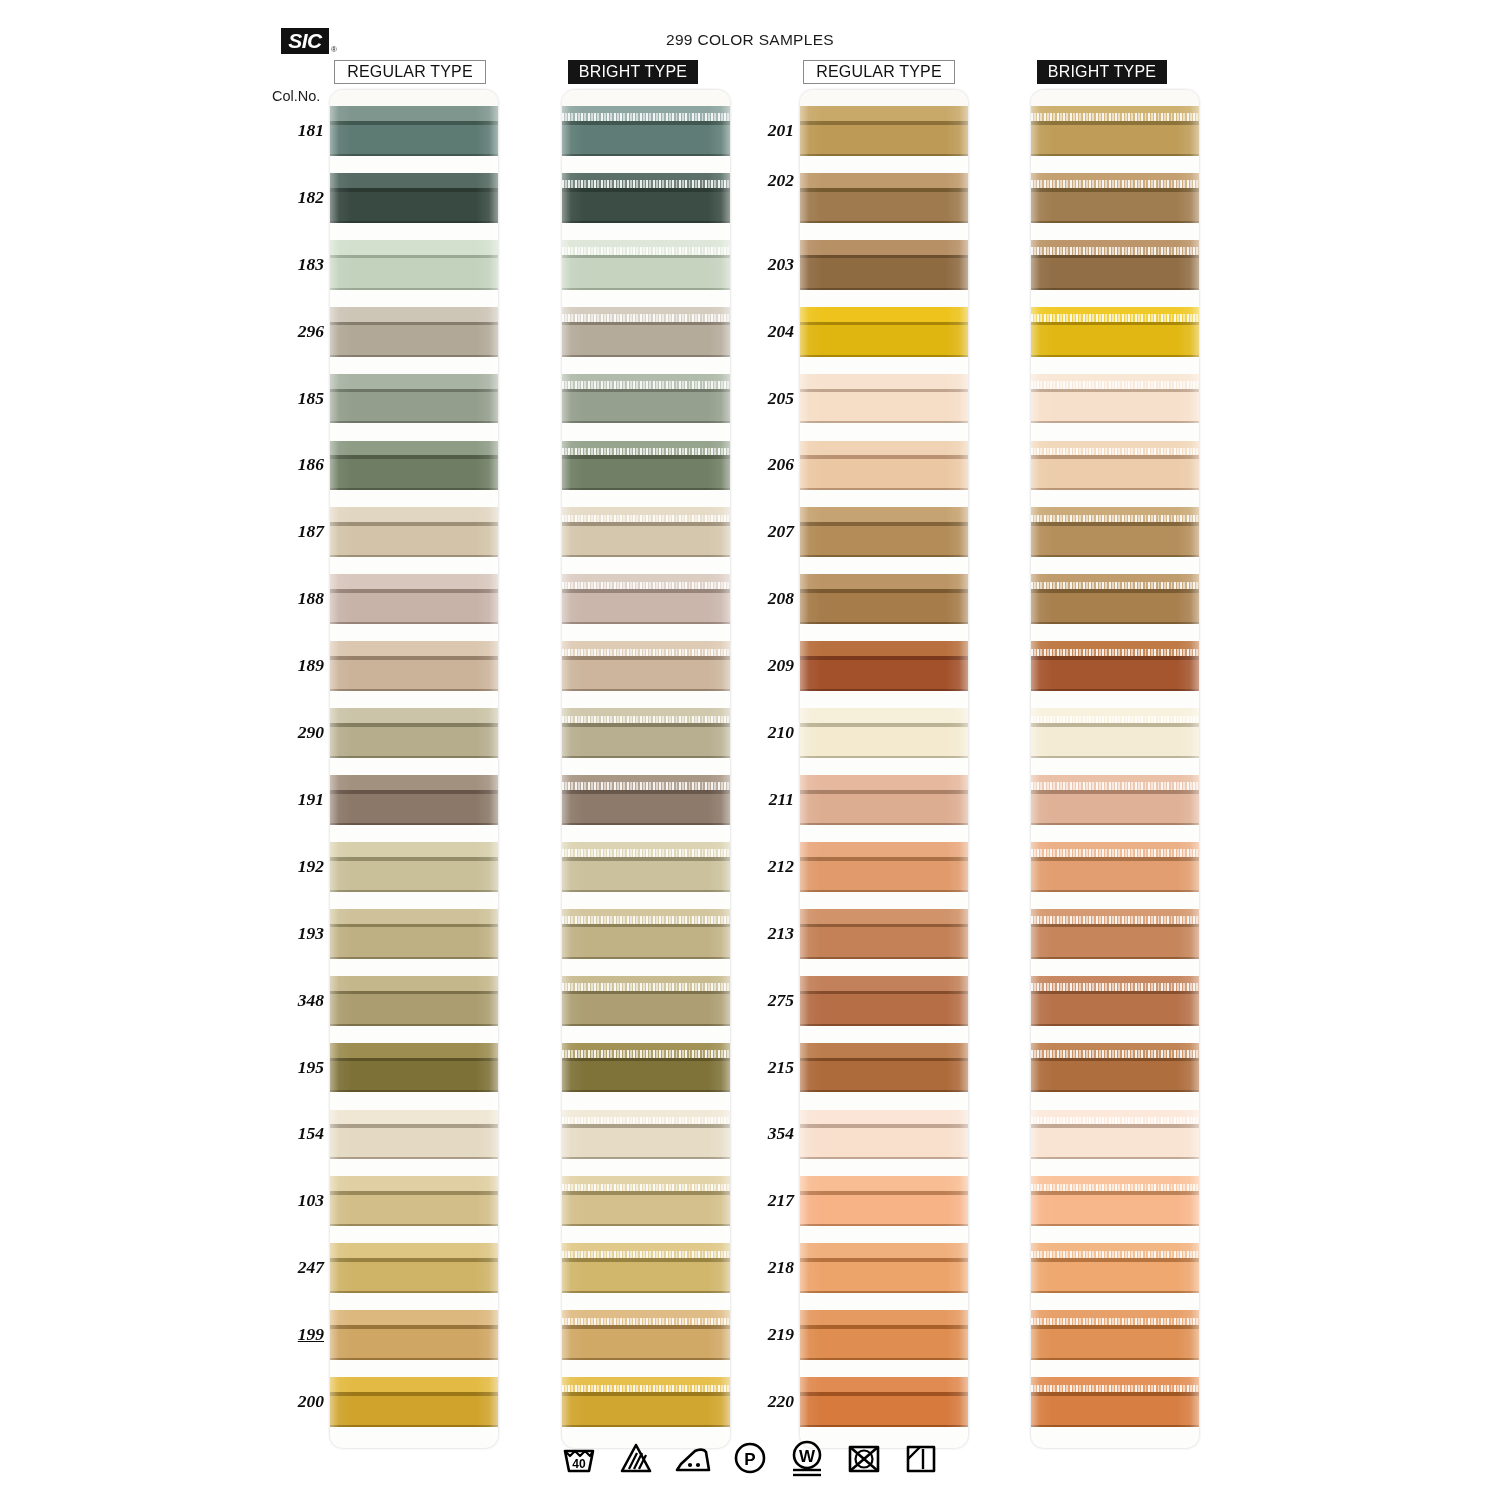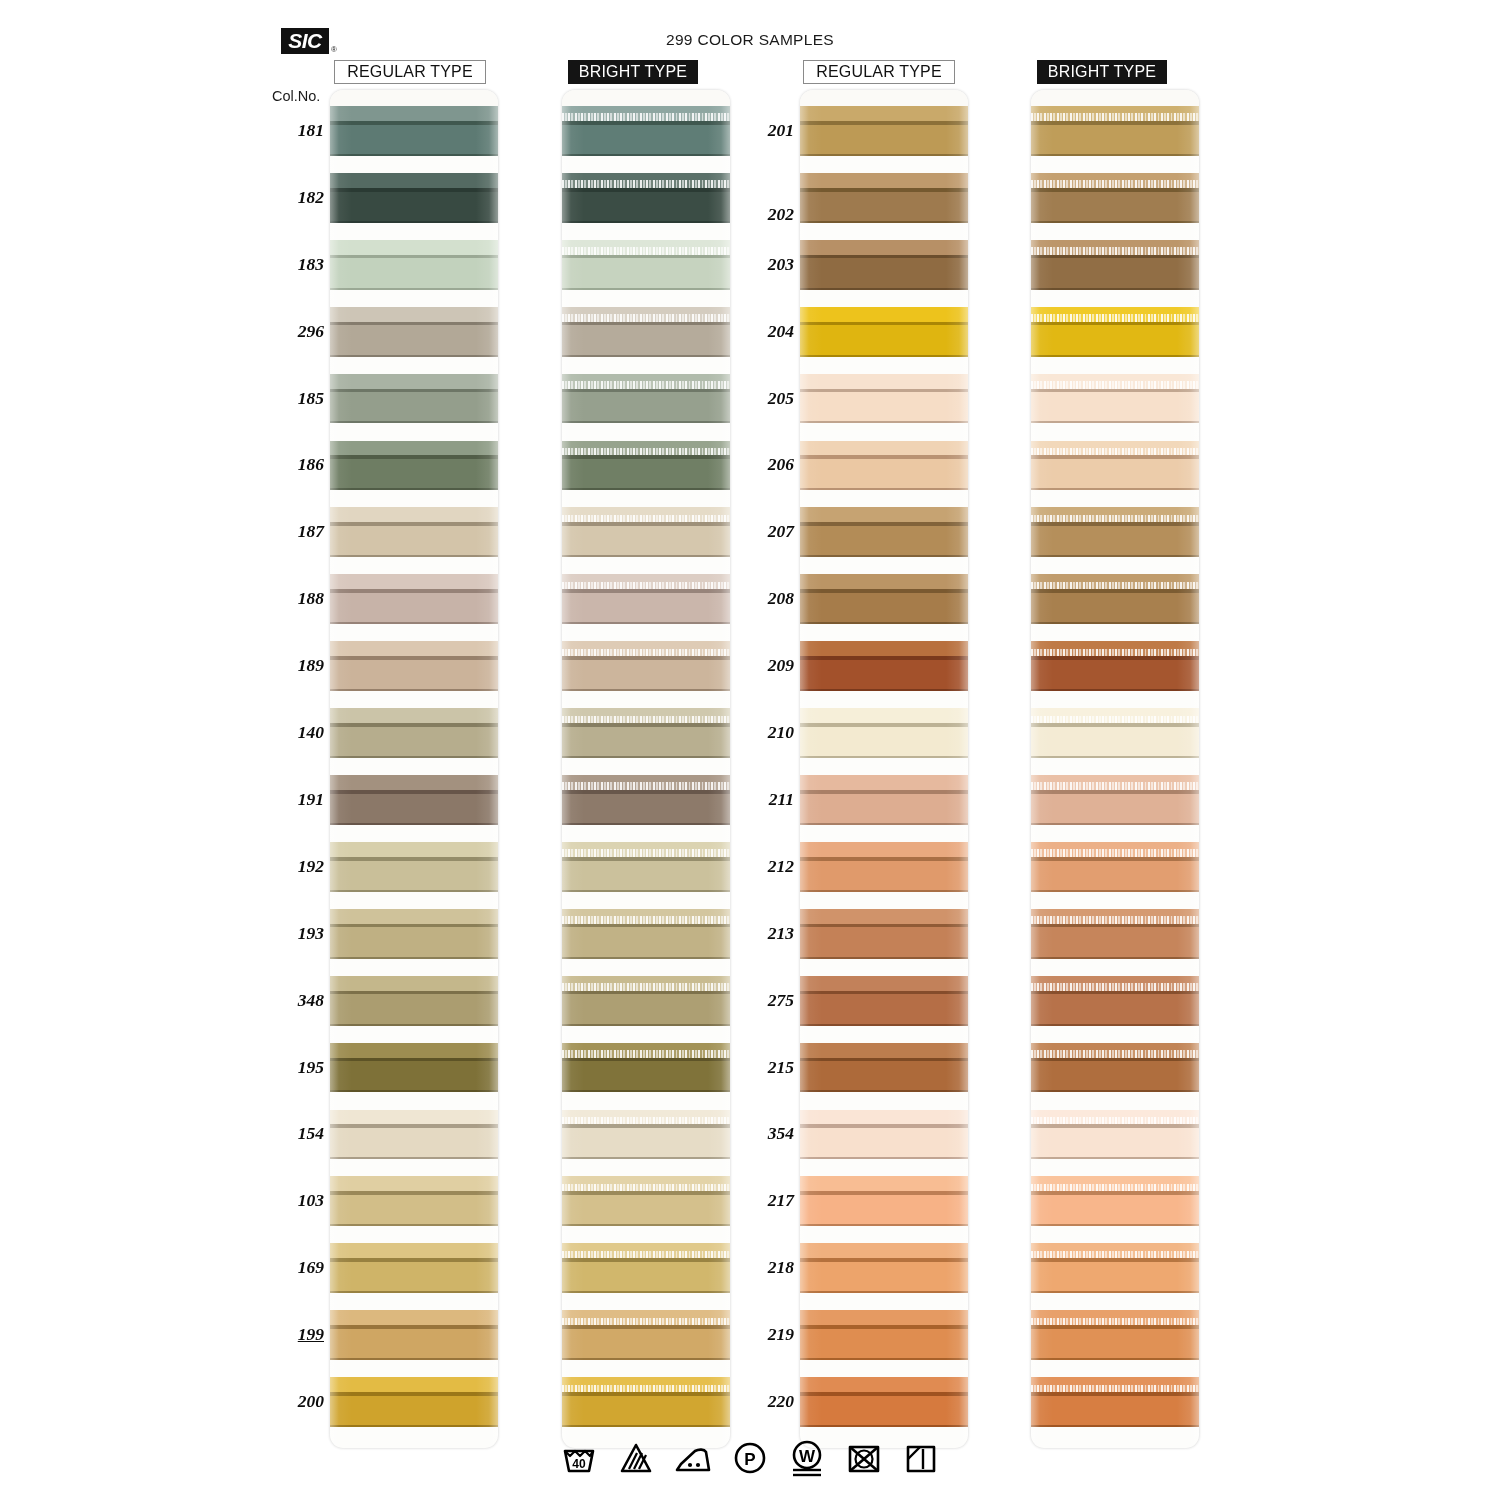--- a/index.html
+++ b/index.html
@@ -743,35 +743,35 @@
     <div class="num-column" style="left: 272px;">
       <div class="num-cell" style="top: 29.9266px;">181</div>
       <div class="num-cell" style="top: 96.8266px;">182</div>
       <div class="num-cell" style="top: 163.727px;">183</div>
       <div class="num-cell" style="top: 230.627px;">296</div>
       <div class="num-cell" style="top: 297.527px;">185</div>
       <div class="num-cell" style="top: 364.427px;">186</div>
       <div class="num-cell" style="top: 431.327px;">187</div>
       <div class="num-cell" style="top: 498.227px;">188</div>
       <div class="num-cell" style="top: 565.127px;">189</div>
-      <div class="num-cell" style="top: 632.027px;">140</div>
+      <div class="num-cell" style="top: 632.027px;">290</div>
       <div class="num-cell" style="top: 698.927px;">191</div>
       <div class="num-cell" style="top: 765.827px;">192</div>
       <div class="num-cell" style="top: 832.727px;">193</div>
       <div class="num-cell" style="top: 899.627px;">348</div>
       <div class="num-cell" style="top: 966.527px;">195</div>
       <div class="num-cell" style="top: 1033.43px;">154</div>
       <div class="num-cell" style="top: 1100.33px;">103</div>
-      <div class="num-cell" style="top: 1167.23px;">169</div>
+      <div class="num-cell" style="top: 1167.23px;">247</div>
       <div class="num-cell" style="top: 1234.13px; text-decoration: underline;">199</div>
       <div class="num-cell" style="top: 1301.03px;">200</div>
     </div>
     <div class="num-column" style="left: 742px;">
       <div class="num-cell" style="top: 29.9266px;">201</div>
-      <div class="num-cell" style="top: 114px;">202</div>
+      <div class="num-cell" style="top: 80px;">202</div>
       <div class="num-cell" style="top: 163.727px;">203</div>
       <div class="num-cell" style="top: 230.627px;">204</div>
       <div class="num-cell" style="top: 297.527px;">205</div>
       <div class="num-cell" style="top: 364.427px;">206</div>
       <div class="num-cell" style="top: 431.327px;">207</div>
       <div class="num-cell" style="top: 498.227px;">208</div>
       <div class="num-cell" style="top: 565.127px;">209</div>
       <div class="num-cell" style="top: 632.027px;">210</div>
       <div class="num-cell" style="top: 698.927px;">211</div>
       <div class="num-cell" style="top: 765.827px;">212</div>

